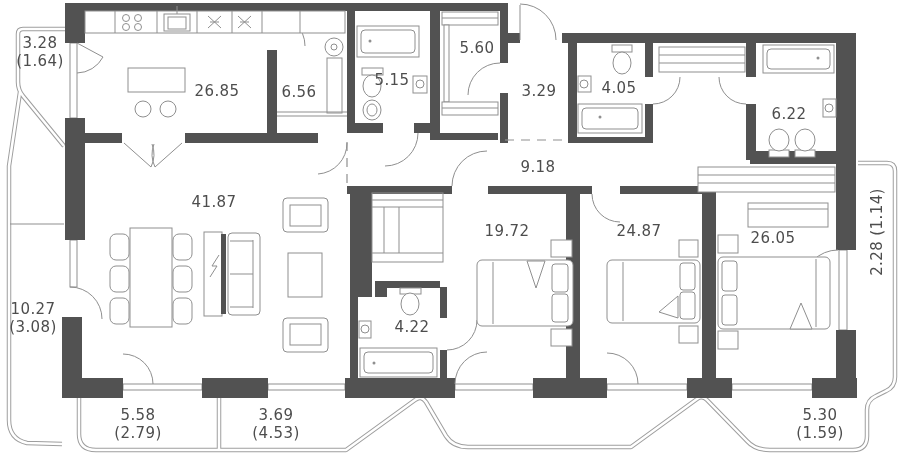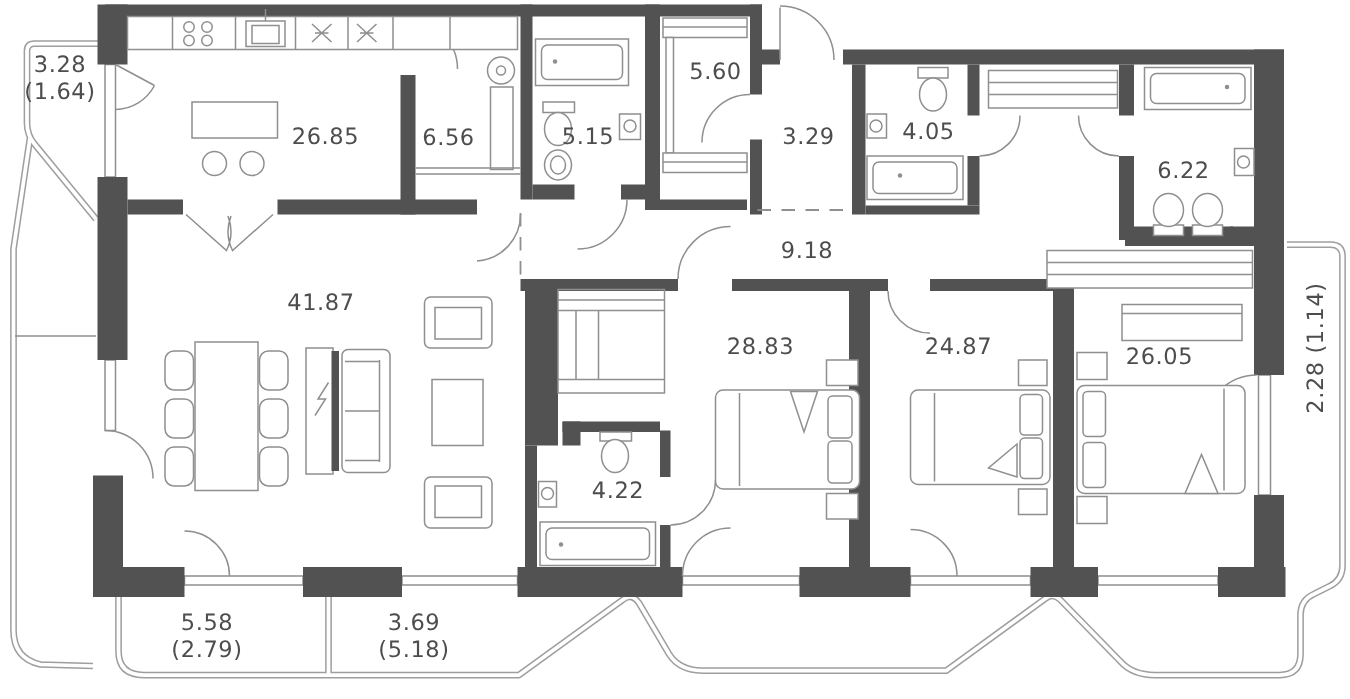--- a/index.html
+++ b/index.html
@@ -316,39 +316,47 @@
     <g>
           <rect class="lnf" x="360" y="348" width="77" height="29"></rect>
       <rect class="ln" x="364" y="352" width="69" height="21" rx="4"></rect>
           <circle class="dot" cx="374" cy="363" r="1.5"></circle>
         </g>
   </g>
 </svg>
 
 <div class="lbl" style="left:217px;top:91px">26.85</div>
 <div class="lbl" style="left:299px;top:92px">6.56</div>
-<div class="lbl" style="left:392px;top:91px">5.15</div>
+<div class="lbl" style="left:392px;top:80px">5.15</div>
 <div class="lbl" style="left:477px;top:48px">5.60</div>
 <div class="lbl" style="left:539px;top:91px">3.29</div>
 <div class="lbl" style="left:619px;top:88px">4.05</div>
 <div class="lbl" style="left:789px;top:114px">6.22</div>
 <div class="lbl" style="left:538px;top:167px">9.18</div>
 <div class="lbl" style="left:214px;top:202px">41.87</div>
-<div class="lbl" style="left:507px;top:231px">28.83</div>
+<div class="lbl" style="left:507px;top:231px">19.72</div>
 <div class="lbl" style="left:639px;top:231px">24.87</div>
 <div class="lbl" style="left:773px;top:238px">26.05</div>
 <div class="lbl" style="left:412px;top:327px">4.22</div>
 
 <div class="lbl" style="left:40px;top:52px">
   <span>3.28</span>
       <span>(1.64)</span>
     </div>
+<div class="lbl" style="left:33px;top:318px">
+  <span>10.27</span>
+      <span>(3.08)</span>
+    </div>
 <div class="lbl" style="left:138px;top:424px">
   <span>5.58</span>
       <span>(2.79)</span>
     </div>
 <div class="lbl" style="left:276px;top:424px">
   <span>3.69</span>
-      <span>(5.18)</span>
+      <span>(4.53)</span>
+    </div>
+<div class="lbl" style="left:820px;top:424px">
+  <span>5.30</span>
+      <span>(1.59)</span>
     </div>
 <div class="lbl rot" style="left:877px;top:232px">2.28 (1.14)</div>
 
 </div>
 
 </body></html>

